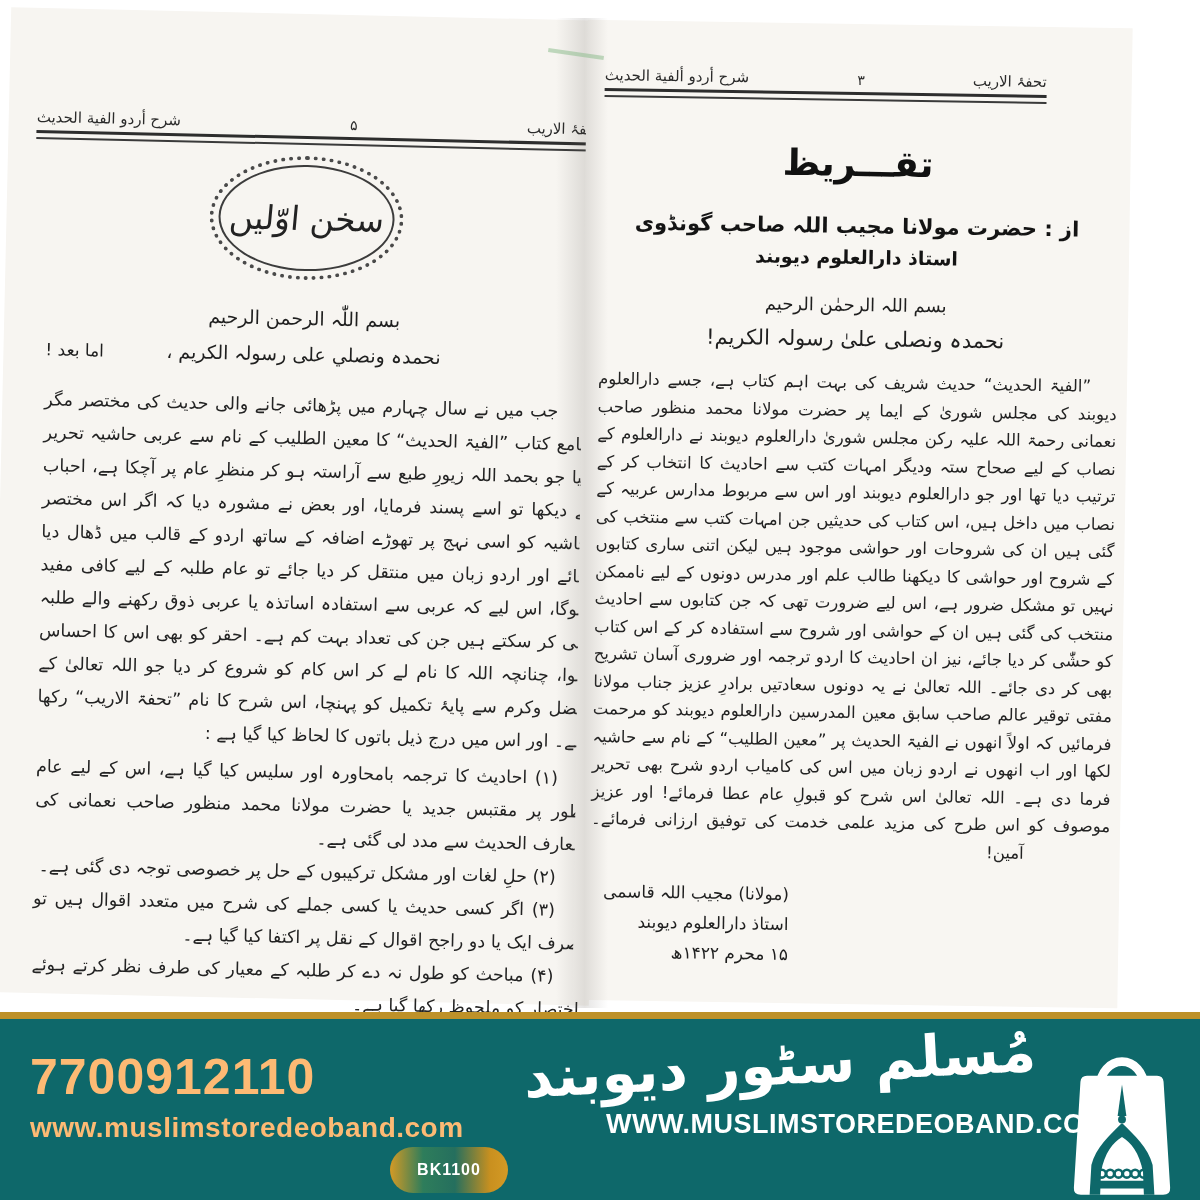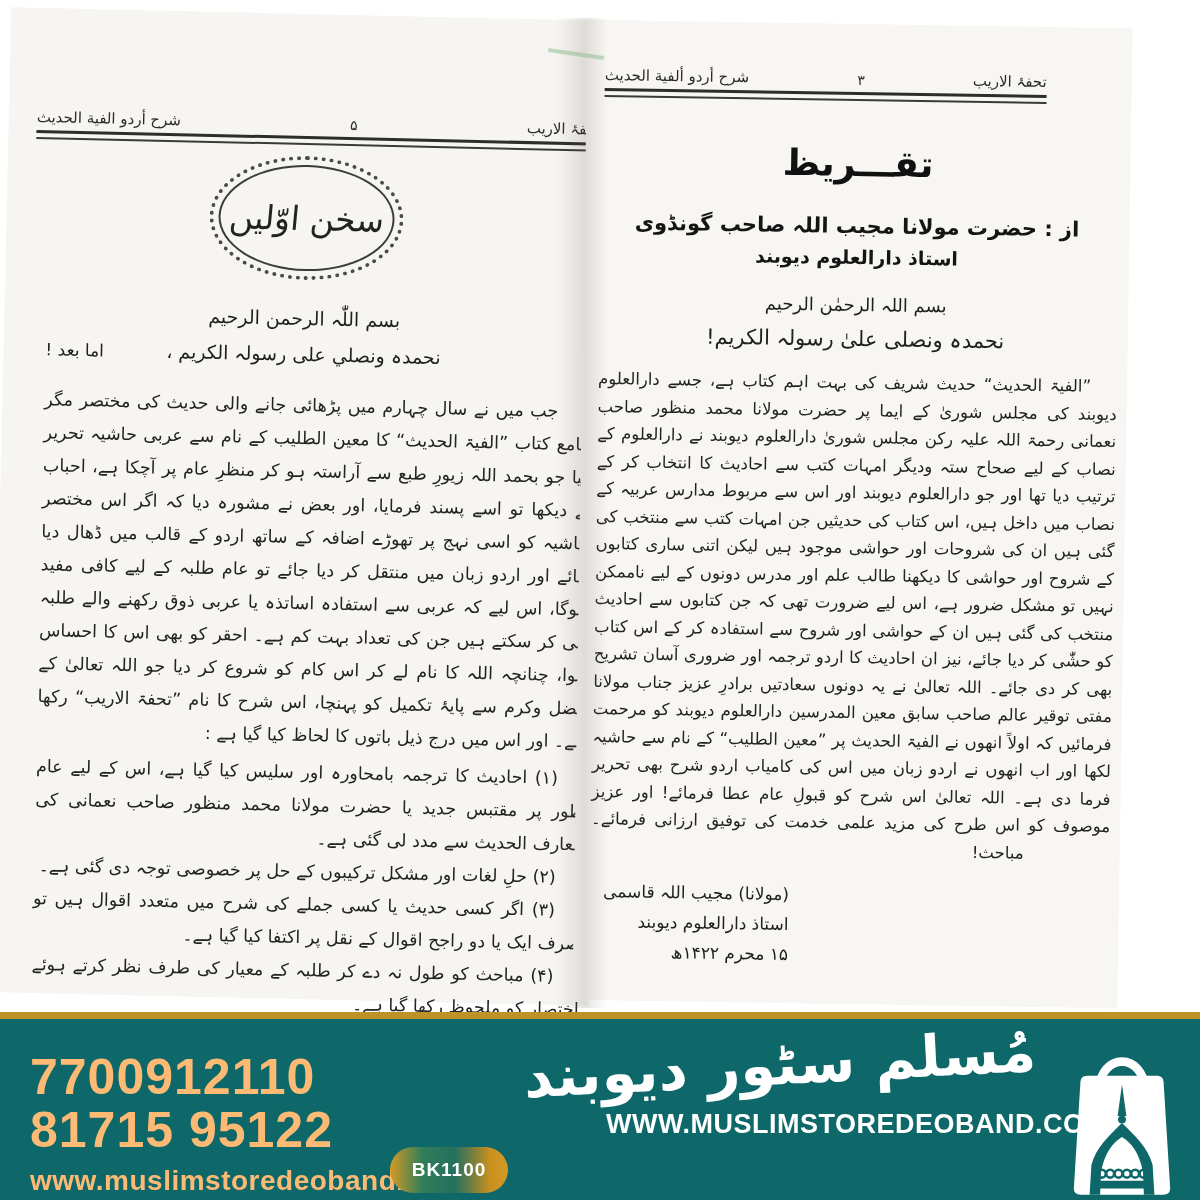--- a/index.html
+++ b/index.html
@@ -48,21 +48,21 @@
   
   .banner{position:absolute;left:0;top:1012px;width:1200px;height:188px;}
   .gold-bar{position:absolute;left:0;top:0;width:1200px;height:7px;}
   .banner-body{position:absolute;left:0;top:7px;width:1200px;height:181px;}
   .contact{position:absolute;left:30px;top:32px;color:#fdba74;font-family:"Liberation Sans",sans-serif;}
   .phone{font-size:50px;font-weight:bold;line-height:53px;letter-spacing:1px;}
   .site{font-size:28px;font-weight:bold;margin-top:8px;letter-spacing:0.5px;}
   .code-badge{position:absolute;left:390px;top:128px;width:118px;height:46px;border-radius:23px;
     display:flex;align-items:center;justify-content:center;
     background:linear-gradient(90deg,#d49a25 0%,#2e7d5b 28%,#256f5e 55%,#c9901f 85%,#d49a25 100%);
-    color:#fff;font-family:"Liberation Sans",sans-serif;font-size:19px;font-weight:bold;letter-spacing:1px;}
+    color:#fff;font-family:"Liberation Sans",sans-serif;font-size:16px;font-weight:bold;letter-spacing:1px;}
   .logo-block{position:absolute;left:606px;top:10px;width:430px;color:#fff;}
   .logo-callig{font-size:57px;font-weight:bold;white-space:nowrap;direction:rtl;
     transform:rotate(-3deg);font-family:"DejaVu Sans",sans-serif;}
   .logo-caps{margin-top:14px;font-family:"Liberation Sans",sans-serif;font-size:27px;font-weight:bold;letter-spacing:0.5px;}
   .bag-icon{position:absolute;left:1052px;top:12px;}
 </style>
 </head>
 <body>
 
 <div class="scan-page page-left">
@@ -109,40 +109,39 @@
   <div class="by-line">از : حضرت مولانا مجیب اللہ صاحب گونڈوی</div>
   <div class="by-line2">استاذ دارالعلوم دیوبند</div>
 
   <div class="bismillah">بسم اللہ الرحمٰن الرحیم</div>
   <div class="hamd-row">
     <span>نحمدہ ونصلی علیٰ رسولہ الکریم!</span>
   </div>
 
   <div class="body-para">
     <span>”الفیۃ الحدیث“ حدیث شریف کی بہت اہم کتاب ہے، جسے دارالعلوم دیوبند کی مجلس شوریٰ کے ایما پر حضرت مولانا محمد منظور صاحب نعمانی رحمۃ اللہ علیہ رکن مجلس شوریٰ دارالعلوم دیوبند نے دارالعلوم کے نصاب کے لیے صحاح ستہ ودیگر امہات کتب سے احادیث کا انتخاب کر کے ترتیب دیا تھا اور جو دارالعلوم دیوبند اور اس سے مربوط مدارس عربیہ کے نصاب میں داخل ہیں، اس کتاب کی حدیثیں جن امہات کتب سے منتخب کی گئی ہیں ان کی شروحات اور حواشی موجود ہیں لیکن اتنی ساری کتابوں کے شروح اور حواشی کا دیکھنا طالب علم اور مدرس دونوں کے لیے ناممکن نہیں تو مشکل ضرور ہے، اس لیے ضرورت تھی کہ جن کتابوں سے احادیث منتخب کی گئی ہیں ان کے حواشی اور شروح سے استفادہ کر کے اس کتاب کو حشّٰی کر دیا جائے، نیز ان احادیث کا اردو ترجمہ اور ضروری آسان تشریح بھی کر دی جائے۔ اللہ تعالیٰ نے یہ دونوں سعادتیں برادرِ عزیز جناب مولانا مفتی توقیر عالم صاحب سابق معین المدرسین دارالعلوم دیوبند کو مرحمت فرمائیں کہ اولاً انھوں نے الفیۃ الحدیث پر ”معین الطلیب“ کے نام سے حاشیہ لکھا اور اب انھوں نے اردو زبان میں اس کی کامیاب اردو شرح بھی تحریر فرما دی ہے۔ اللہ تعالیٰ اس شرح کو قبولِ عام عطا فرمائے! اور عزیز موصوف کو اس طرح کی مزید علمی خدمت کی توفیق ارزانی فرمائے۔</span>
-    <span class="ameen">مباحث!</span>
+    <span class="ameen">آمین!</span>
   </div>
 
   <div class="signature">
     <div>(مولانا) مجیب اللہ قاسمی</div>
     <div>استاذ دارالعلوم دیوبند</div>
     <div>۱۵ محرم ۱۴۲۲ھ</div>
   </div>
 </div>
 
 <div class="gutter-shadow"></div>
 <div class="edge-streak"></div>
 
 <div class="banner">
   <div class="gold-bar" style="background: rgb(190, 145, 41);"></div>
   <div class="banner-body" style="background: rgb(14, 104, 106);">
 
     <div class="contact">
       <div class="phone">7700912110</div>
-      <div class="phone">81715 95122</div>
       <div class="site">www.muslimstoredeoband.com</div>
     </div>
 
     <div class="code-badge">
       <span>BK1100</span>
     </div>
 
     <div class="logo-block">
       <div class="logo-callig">مُسلم سٹور دیوبند</div>
       <div class="logo-caps">WWW.MUSLIMSTOREDEOBAND.COM</div>

